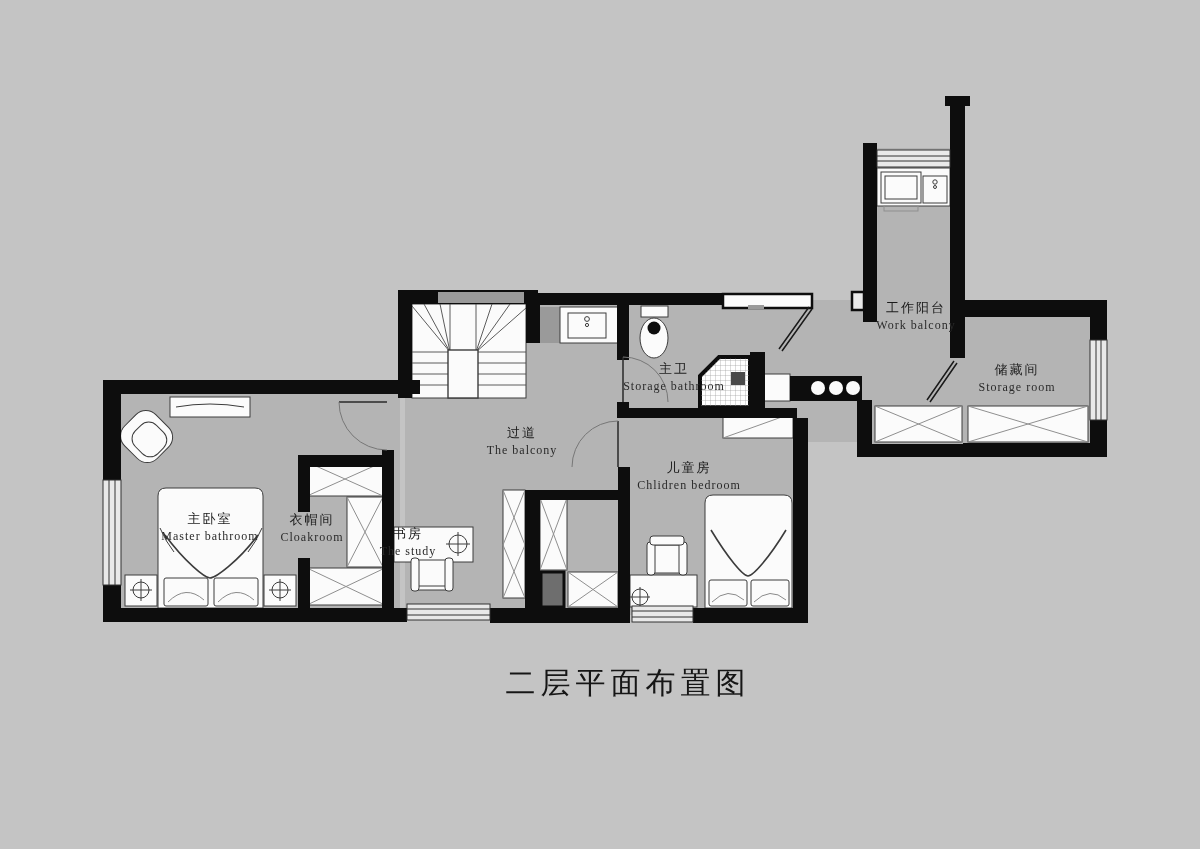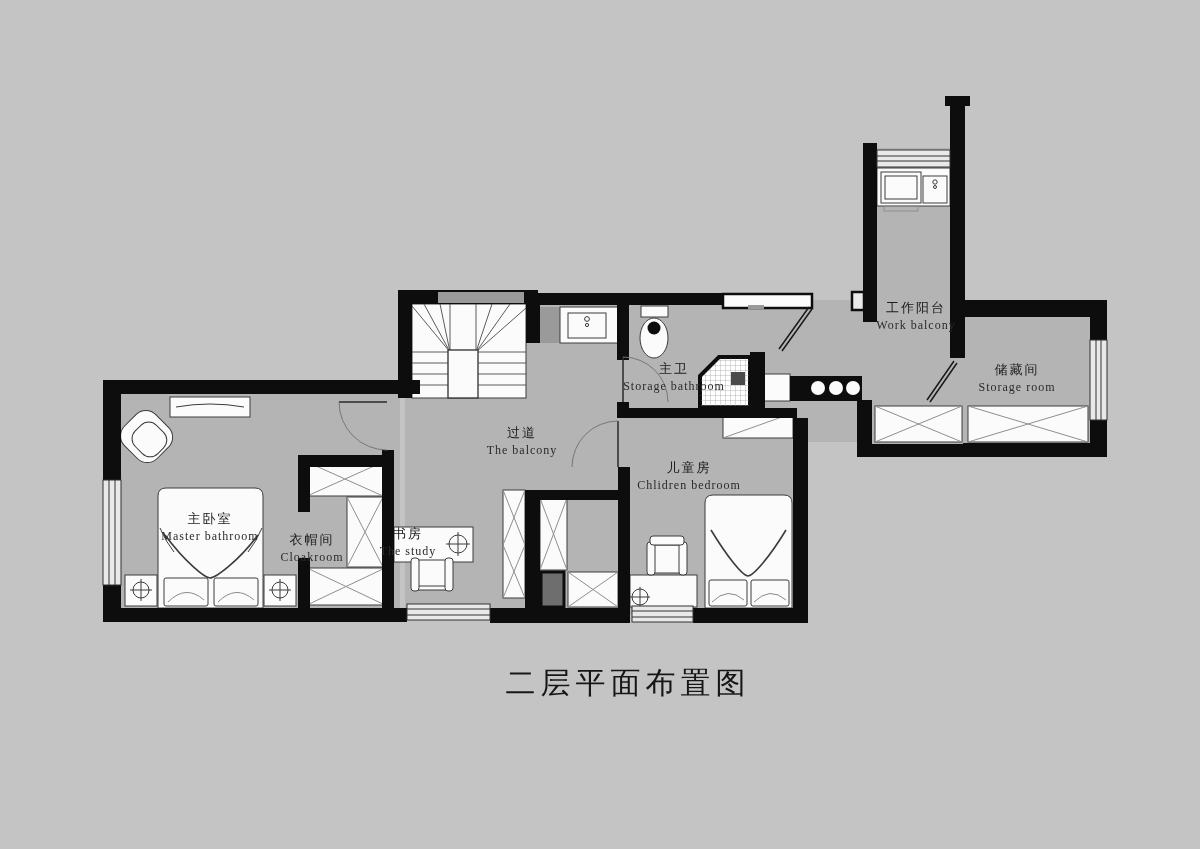--- a/index.html
+++ b/index.html
@@ -277,21 +277,21 @@
     <g>
       <path d="M930 402 L957 363 M927 400 L954 361" stroke="#1a1a1a" stroke-width="1.5"></path>
     </g>
   </g>
 </svg>
 
 <div class="room-label" style="left:210px;top:527px">
   <span class="cn">主卧室</span>
   <span class="en">Master bathroom</span>
 </div>
-<div class="room-label" style="left:312px;top:548px">
+<div class="room-label" style="left:312px;top:528px">
   <span class="cn">衣帽间</span>
   <span class="en">Cloakroom</span>
 </div>
 <div class="room-label" style="left:408px;top:542px">
   <span class="cn">书房</span>
   <span class="en">The study</span>
 </div>
 <div class="room-label" style="left:522px;top:441px">
   <span class="cn">过道</span>
   <span class="en">The balcony</span>

